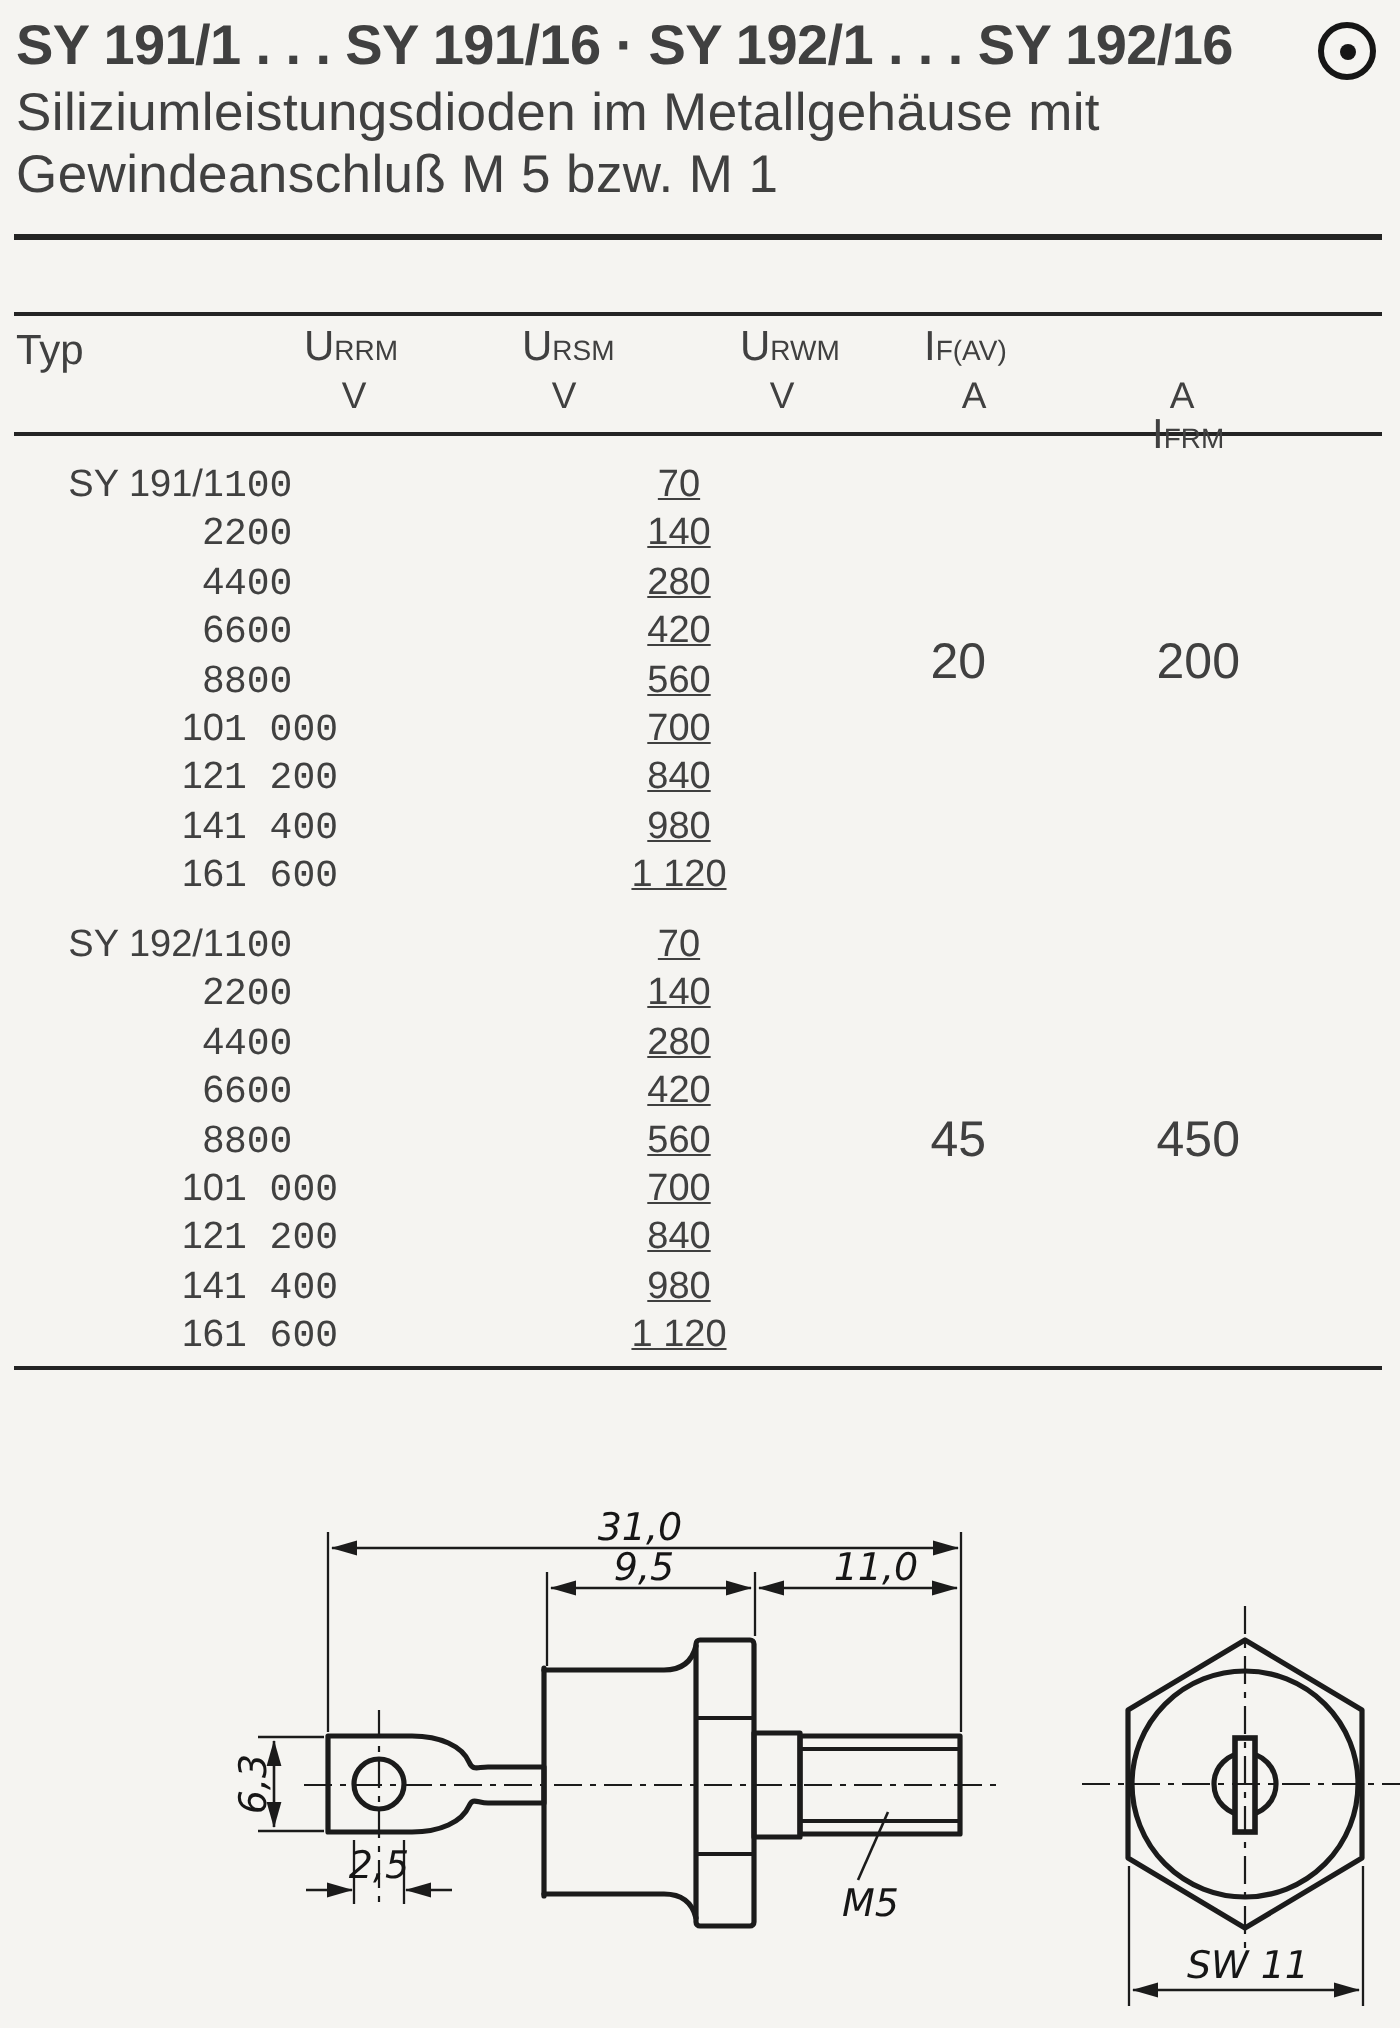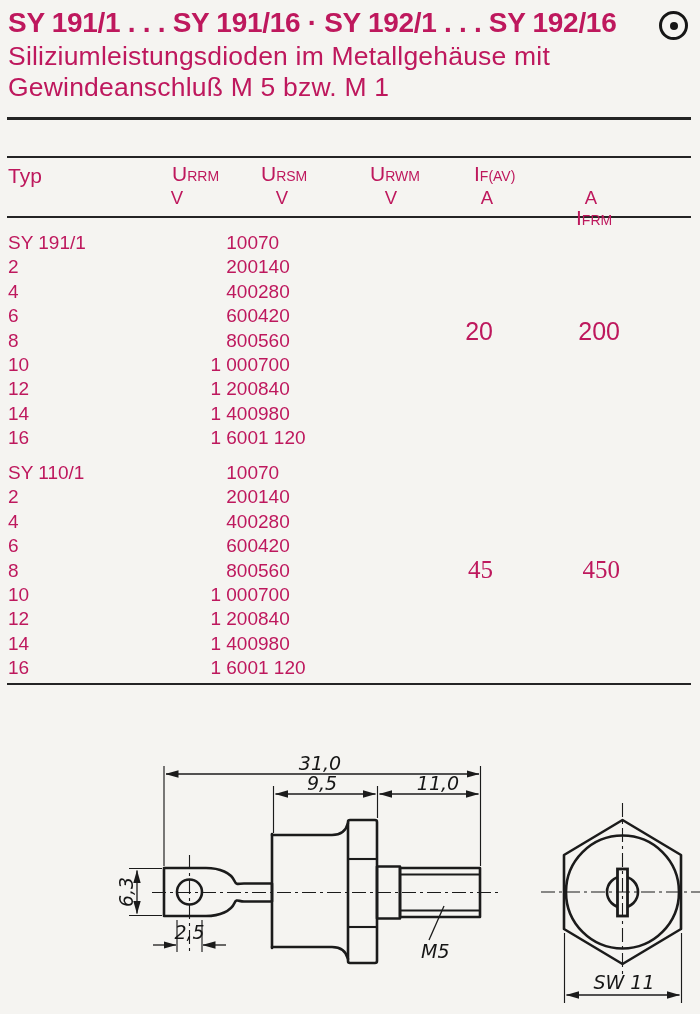--- a/index.html
+++ b/index.html
@@ -1,52 +1,52 @@
 <!DOCTYPE html>
 <html><head>
 <meta charset="utf-8">
 <style>
   html,body{margin:0;padding:0;background:#d8d6d2;}
   .page{
     position:relative;width:700px;height:1014px;margin:0 auto;
     background:#f5f4f1;overflow:hidden;
-    font-family:"Liberation Sans",sans-serif;color:#be185d;
+    font-family:"Liberation Sans",sans-serif;color:#404040;
   }
   .abs{position:absolute;}
   
   .title{left:8px;top:7px;font-size:28px;font-weight:bold;letter-spacing:-0.3px;white-space:nowrap;}
   .subtitle{left:8px;top:41px;font-size:26.5px;line-height:31px;letter-spacing:0.2px;font-weight:400;}
   .subtitle span{display:block;}
   .corner-sym{left:659px;top:11px;width:29px;height:29px;border:3px solid #161616;border-radius:50%;box-sizing:border-box;}
   .corner-sym .dot{position:absolute;left:50%;top:50%;width:8px;height:8px;margin:-4px 0 0 -4px;background:#161616;border-radius:50%;}
   
   .rule{position:absolute;left:7px;width:684px;background:#242424;}
   .r1{top:117px;height:3px;}
   .r2{top:156px;height:2px;}
   .r3{top:216px;height:2px;}
   .r4{top:683px;height:2px;}
   
   .col-h{position:absolute;top:162px;font-size:21px;white-space:nowrap;}
   .col-h .hs{font-size:14px;}
   .h-typ{left:8px;top:164px;}
-  .h-urrm{left:152px;margin-left:20px;} .h-ursm{left:261px;} .h-urwm{left:370px;}
-  .h-ifav{left:474px;} .h-ifrm{left:576px;margin-top:44px;}
+  .h-urrm{left:152px;} .h-ursm{left:261px;} .h-urwm{left:370px;}
+  .h-ifav{left:462px;} .h-ifrm{left:576px;margin-top:44px;}
   .unit{position:absolute;top:187px;font-size:18.5px;transform:translateX(-50%);}
   .u1{left:177px;} .u2{left:282px;} .u3{left:391px;} .u4{left:487px;} .u5{left:591px;}
   
   .tgroup{position:absolute;left:8px;width:616px;}
   .g0{top:231px;} .g1{top:461px;}
   .trow{display:flex;height:24.4px;line-height:24.8px;font-size:19px;}
-  .c-typ{width:104px;white-space:pre;}
-  .c-urrm{width:146px;text-align:right;white-space:pre;}
-  .c-urwm{width:163px;text-align:left;white-space:pre;}
+  .c-typ{width:104px;text-align:right;white-space:pre;}
+  .c-urrm{width:146px;text-align:left;white-space:pre;font-family:Liberation Mono, monospace;}
+  .c-urwm{width:163px;text-align:center;white-space:pre;text-decoration:underline;}
   .gval{position:absolute;font-size:25px;text-align:right;}
   .gv-ifav{left:425px;width:60px;}
   .gv-ifrm{left:532px;width:80px;}
-  .g0 .gval{top:86px;} .g1 .gval{top:95px;font-family:Liberation Serif, serif;}
+  .g0 .gval{top:86px;} .g1 .gval{top:95px;}
   
   .drawing-svg{position:absolute;left:0;top:735px;width:700px;height:279px;}
   .ol{fill:none;stroke:#1b1b1b;stroke-width:2.6;stroke-linejoin:round;stroke-linecap:round;}
   .ol2{fill:none;stroke:#1b1b1b;stroke-width:2.1;}
   .thin{stroke:#1b1b1b;stroke-width:1.15;fill:none;}
   .dim{stroke:#1b1b1b;stroke-width:1.3;fill:none;}
   .cl{stroke:#1b1b1b;stroke-width:1.1;fill:none;stroke-dasharray:14 4 3 4;}
   .slot{fill:#f5f4f1;stroke:#1b1b1b;stroke-width:2.8;}
   .dtx{font-family:"DejaVu Sans",sans-serif;font-style:italic;font-size:19px;fill:#161616;}
 </style>
@@ -129,21 +129,21 @@
       <span class="c-urrm">1 600</span>
       <span class="c-urwm">1 120</span>
     </div>
       </div>
     <span class="gval gv-ifav">20</span>
     <span class="gval gv-ifrm">200</span>
   </div>
   <div class="tgroup g1">
     <div class="rows">
         <div class="trow">
-      <span class="c-typ">SY 110/1</span>
+      <span class="c-typ">SY 192/1</span>
       <span class="c-urrm">100</span>
       <span class="c-urwm">70</span>
     </div>
         <div class="trow">
       <span class="c-typ">2</span>
       <span class="c-urrm">200</span>
       <span class="c-urwm">140</span>
     </div>
         <div class="trow">
       <span class="c-typ">4</span>

